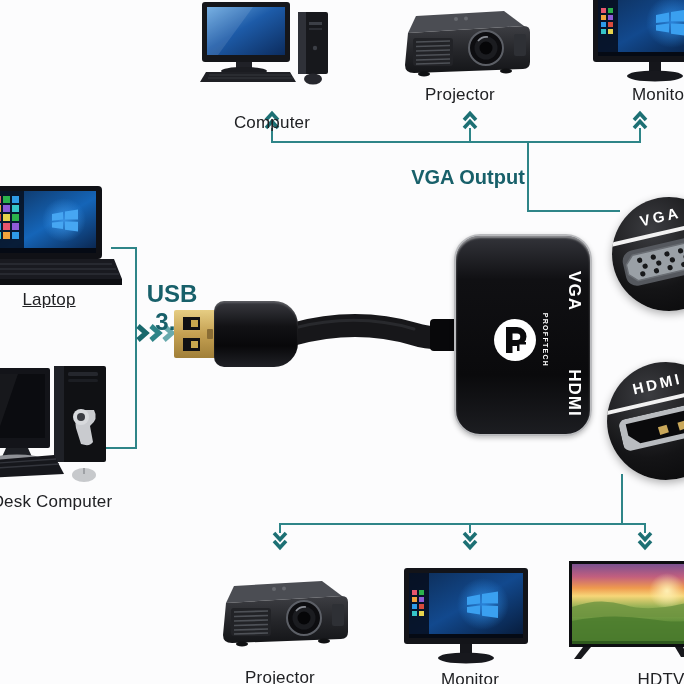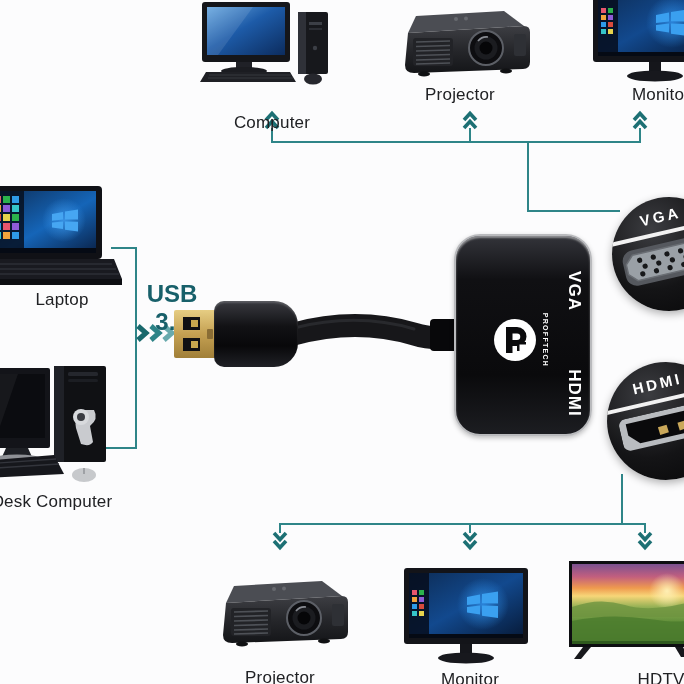--- a/index.html
+++ b/index.html
@@ -82,20 +82,21 @@
 
   <div class="tl" style="left:111px;top:247px;width:26px;height:2px;"></div>
   <div class="tl" style="left:135px;top:247px;width:2px;height:202px;"></div>
   <div class="tl" style="left:98px;top:447px;width:39px;height:2px;"></div>
   <svg class="abs" style="left:136px;top:324px" width="44" height="18" viewBox="0 0 44 18">
     <polyline points="2,2 10,9 2,16" fill="none" stroke="#19686c" stroke-width="5"></polyline>
     <polyline points="15,2 23,9 15,16" fill="none" stroke="#2d8387" stroke-width="5"></polyline>
     <polyline points="28,2 36,9 28,16" fill="none" stroke="#69aaad" stroke-width="5"></polyline>
   </svg>
 
+  <div class="tlbl" style="left:400px;top:166px;width:136px;font-size:20px;">VGA Output</div>
   <div class="tlbl" style="left:136px;top:280px;width:72px;font-size:24px;">USB 3.0</div>
 
   <svg class="dev" style="left:198px;top:0" width="148" height="86" viewBox="0 0 148 86">
     <defs>
       <linearGradient id="cscr" x1="0" y1="0" x2="1" y2="1">
         <stop offset="0" stop-color="#69a8e0"></stop>
           <stop offset="0.45" stop-color="#1d5ba8"></stop>
           <stop offset="1" stop-color="#0c2c5e"></stop>
       </linearGradient>
     </defs>
@@ -224,21 +225,21 @@
         <rect x="33" y="46" width="7" height="7" fill="#f2a33c"></rect>
         <rect x="42" y="46" width="7" height="7" fill="#2e9be8"></rect>
     </g>
     <rect x="20" y="62" width="106" height="5" fill="#050a14"></rect>
     <polygon points="6,73 144,73 152,93 0,93" fill="#191a20"></polygon>
     <line x1="14" y1="78" x2="142" y2="78" stroke="#2d2f36" stroke-width="1.4"></line>
     <line x1="10" y1="83" x2="146" y2="83" stroke="#2d2f36" stroke-width="1.4"></line>
     <line x1="7" y1="88" x2="149" y2="88" stroke="#2d2f36" stroke-width="1.4"></line>
     <polygon points="0,93 152,93 152,99 0,99" fill="#0d0e12"></polygon>
   </svg>
-  <div class="lbl" style="left:14px;top:290px;width:96px;">Laptop</div>
+  <div class="lbl" style="left:1px;top:290px;width:96px;text-decoration:underline;">Laptop</div>
 
   <svg class="dev" style="left:-16px;top:364px" width="136" height="120" viewBox="0 0 136 120">
     <rect x="0" y="4" width="66" height="80" rx="2" fill="#131419"></rect>
     <rect x="5" y="10" width="56" height="64" fill="#0b0c10"></rect>
     <polygon points="5,10 34,10 12,74 5,74" fill="#ffffff" opacity="0.05"></polygon>
     <polygon points="22,84 44,84 48,93 18,93" fill="#1e2025"></polygon>
     <ellipse cx="33" cy="94" rx="22" ry="3.5" fill="#8f9196"></ellipse>
     <rect x="70" y="2" width="52" height="96" rx="2" fill="#101114"></rect>
     <rect x="70" y="2" width="10" height="96" fill="#1f2127"></rect>
     <rect x="84" y="8" width="30" height="4" rx="1.5" fill="#25272d"></rect>

